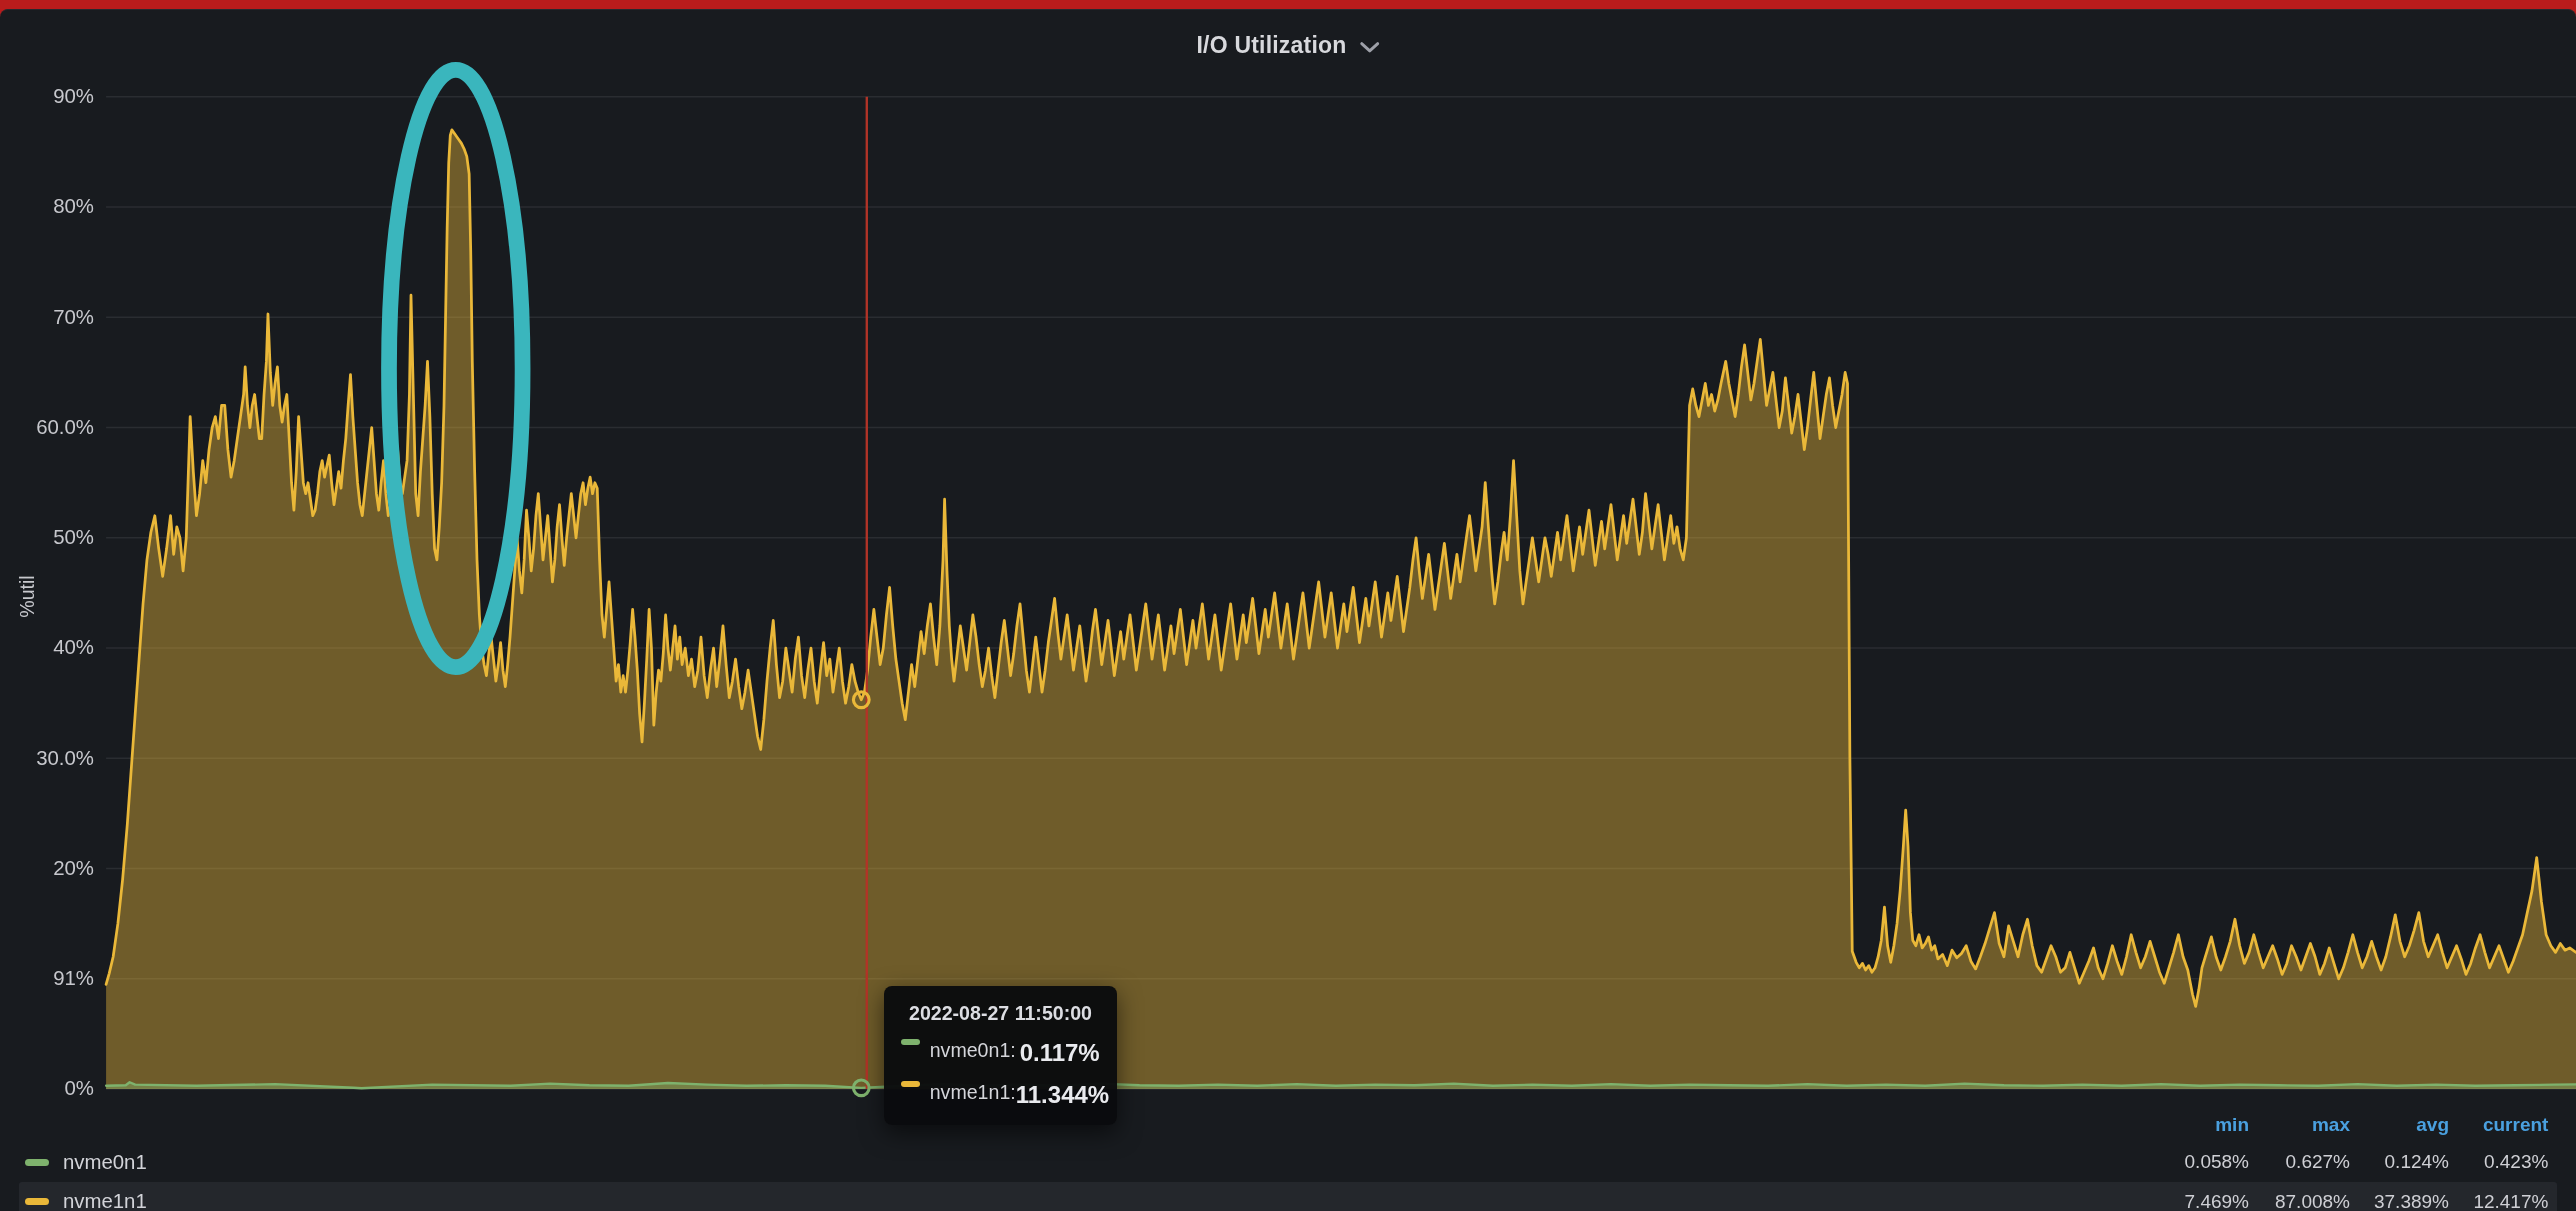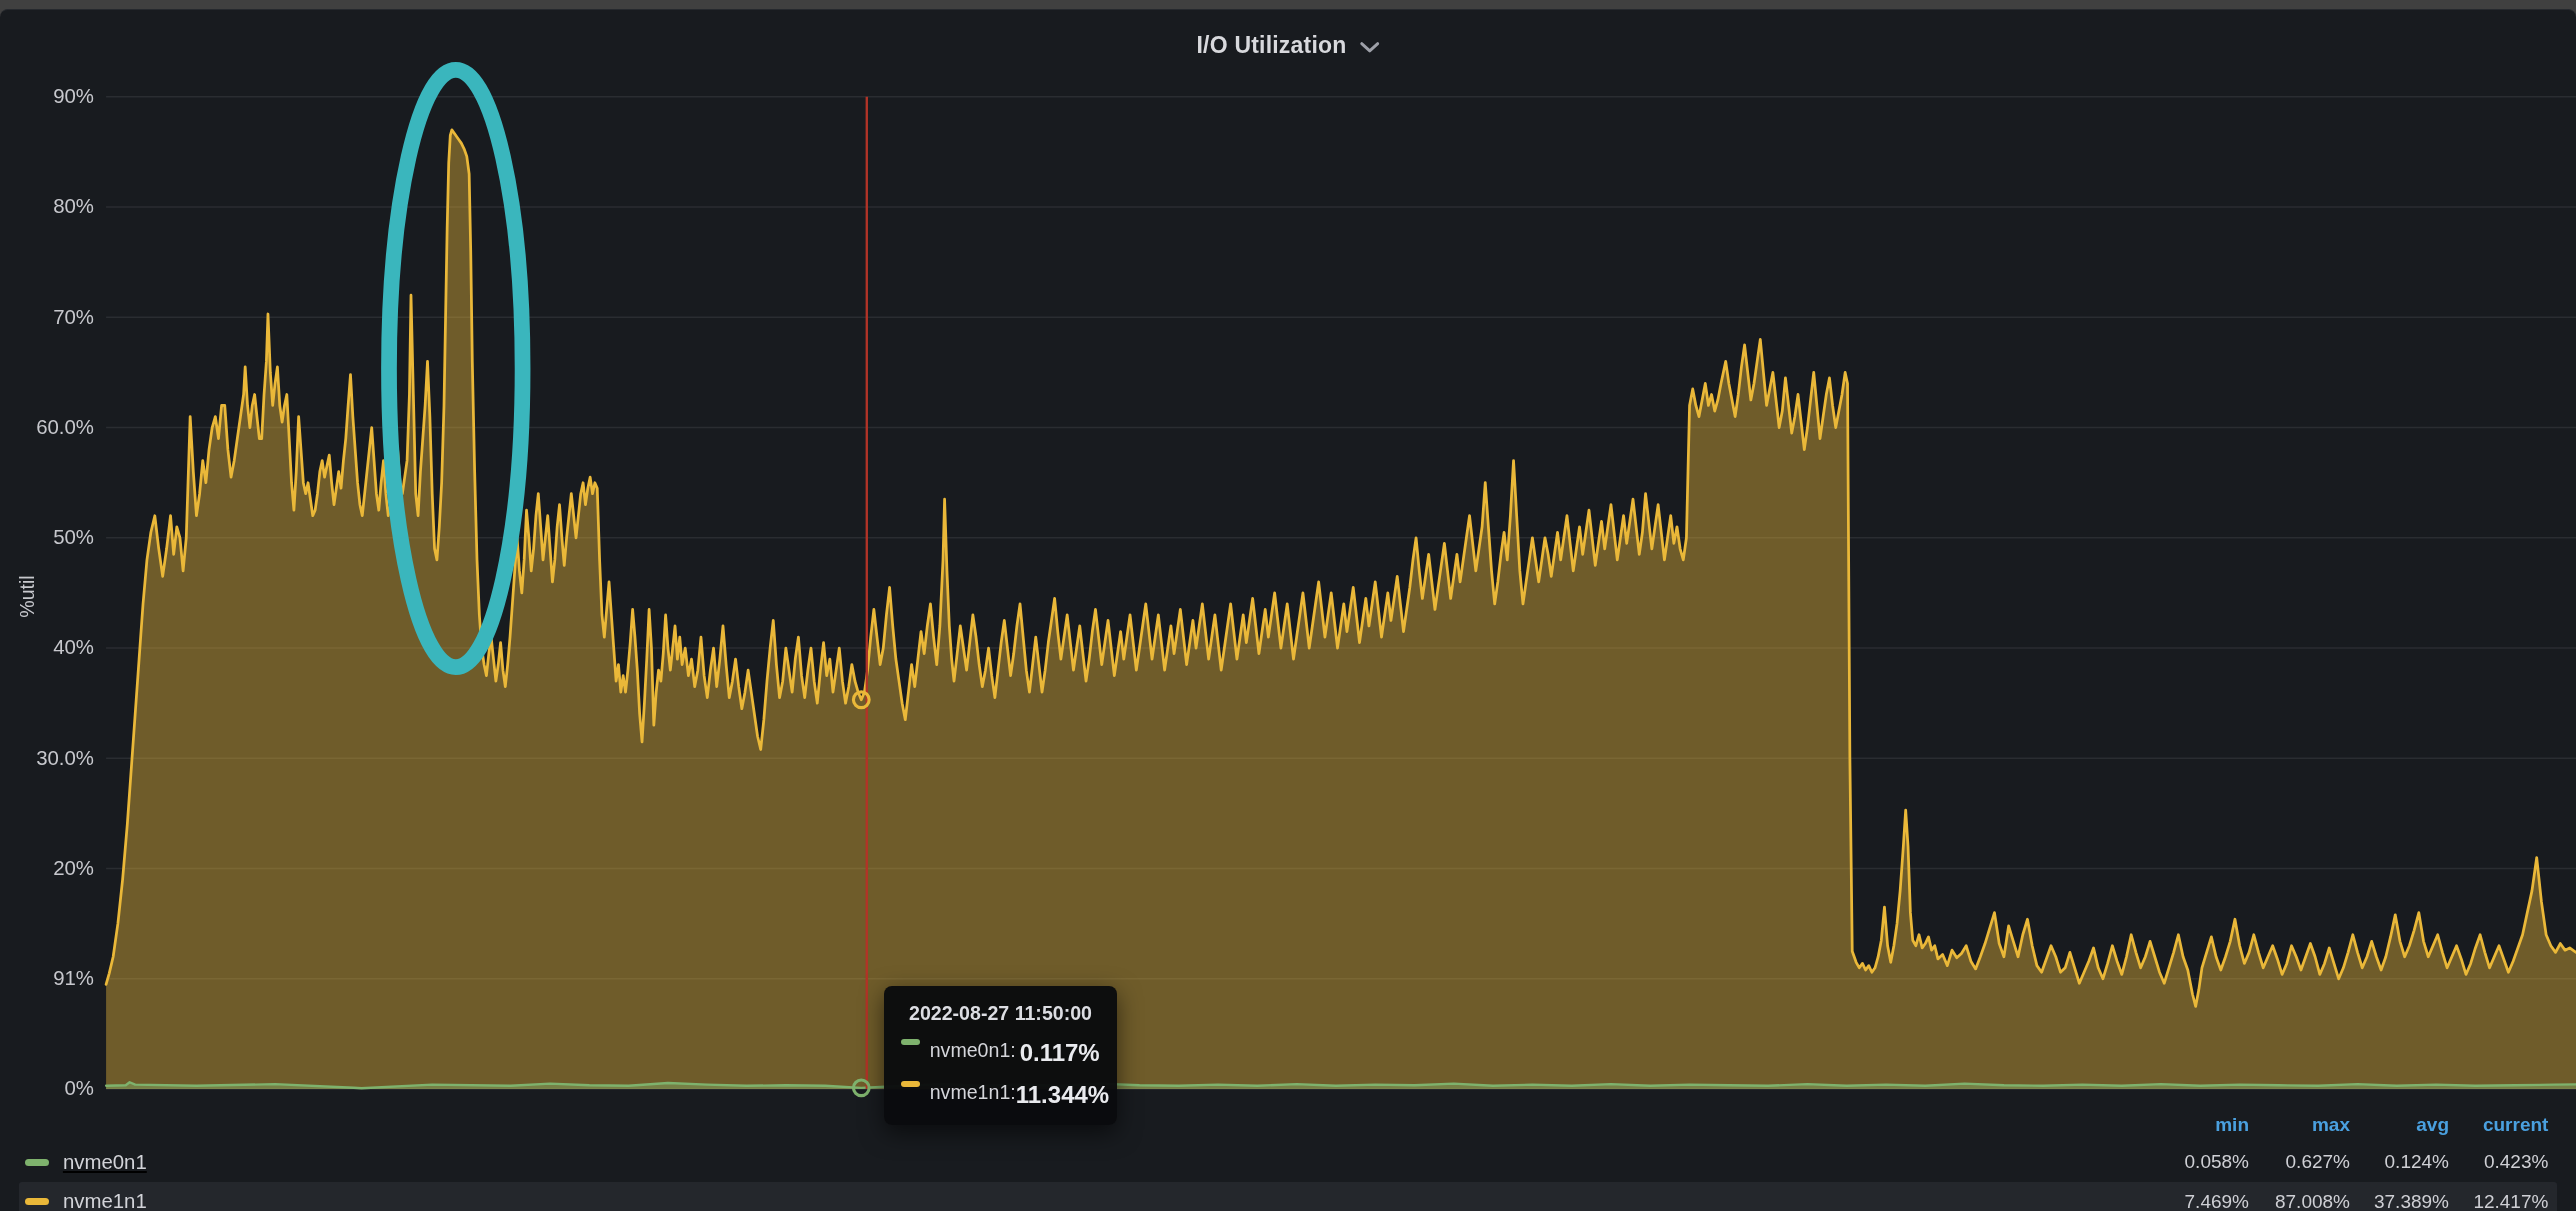--- a/index.html
+++ b/index.html
@@ -1,17 +1,17 @@
 <!DOCTYPE html>
 <html style="font-size:12.6px"><head>
 <meta charset="utf-8">
 <style>
   html,body{margin:0;padding:0;background:#0e1013;}
   .page{position:relative;width:2576px;height:1212px;overflow:hidden;
-        background:#404040;font-family:"Liberation Sans",sans-serif;
+        background:#b91c1c;font-family:"Liberation Sans",sans-serif;
         -webkit-font-smoothing:antialiased;}
   .panel{position:absolute;left:0;top:9.4px;right:0;bottom:0;background:#181b1f;
          border-top:1.6px solid #26292e;border-radius:7.9px 7.9px 0 0;}
   
   .panel-header{position:absolute;left:0;top:9.4px;width:100%;height:50px;}
   .title-wrap{position:absolute;left:50%;top:12.6px;transform:translateX(-50%);
               display:flex;align-items:center;gap:12.6px;cursor:pointer;}
   .panel-title{font-size:23px;font-weight:700;color:#d8d9dd;letter-spacing:0.2px;}
   .chev{margin-top:3.1px;}
   
@@ -29,21 +29,21 @@
   .tooltip-title{font-size:19.6px;font-weight:700;color:#dcdde2;text-align:center;
                  margin-bottom:6.3px;white-space:nowrap;}
   .tooltip-row{display:flex;margin-top:14px;}
   .tswatch{width:19px;height:5.5px;border-radius:3.1px;flex:0 0 auto;margin-right:9.4px;}
   .tname{font-size:19.6px;color:#d4d5da;}
   .tval{margin-left:auto;font-size:24px;font-weight:700;color:#e9eaee;}
   
   .legend-row{position:absolute;left:19px;right:19px;display:flex;
               align-items:center;border-radius:3.1px;}
   .legend-row.header{top:1100px;height:30px;}
-  .legend-row.r0{top:1134px;height:36px;text-decoration:underline;}
+  .legend-row.r0{top:1134px;height:36px;}
   .legend-row.r1{top:1172px;height:39px;background:rgba(204,204,220,0.07);}
   .swatch{width:23.6px;height:7px;border-radius:3.9px;margin:0 14px 0 6.3px;flex:0 0 auto;}
   .series-name{font-size:20.4px;color:#d2d3d8;cursor:pointer;}
   .stat,.stat-h{position:absolute;text-align:right;font-size:19px;white-space:nowrap;}
   .stat{color:#cfd0d5;}
   .stat-h{color:#4aa0df;font-weight:700;cursor:pointer;}
   .c-min{right:308px;}.c-max{right:207px;}.c-avg{right:108px;}.c-cur{right:8.6px;}
 </style>
 </head>
 <body>

